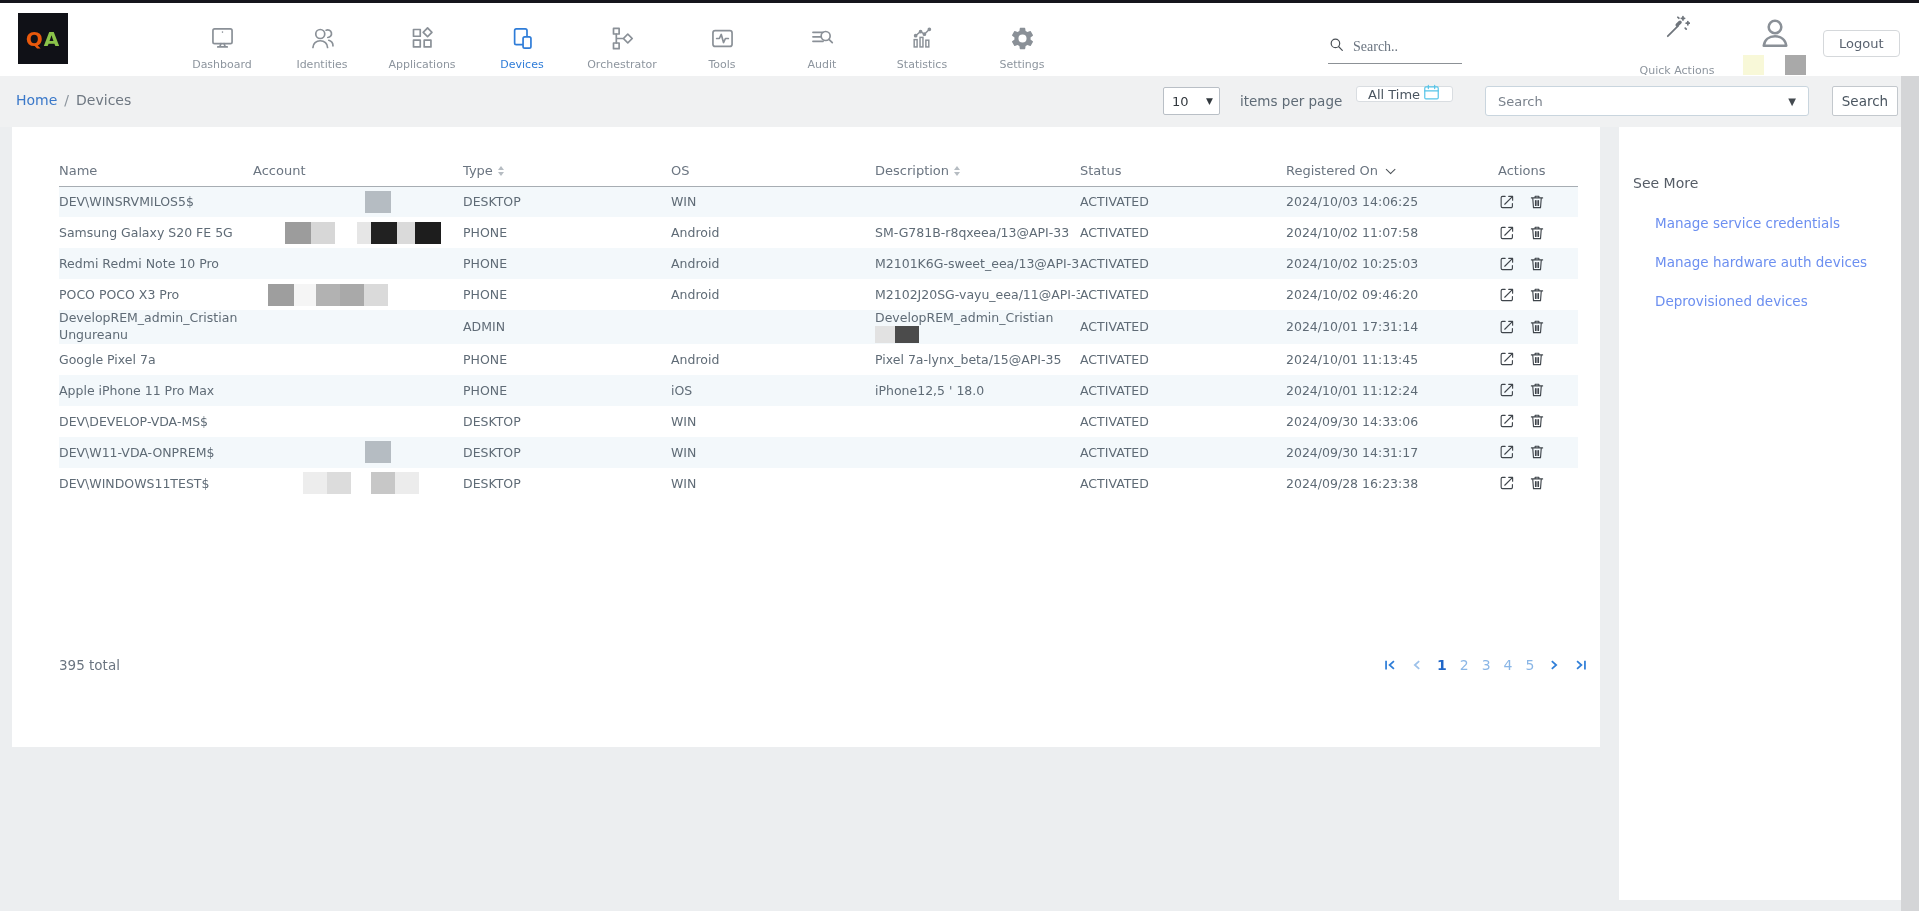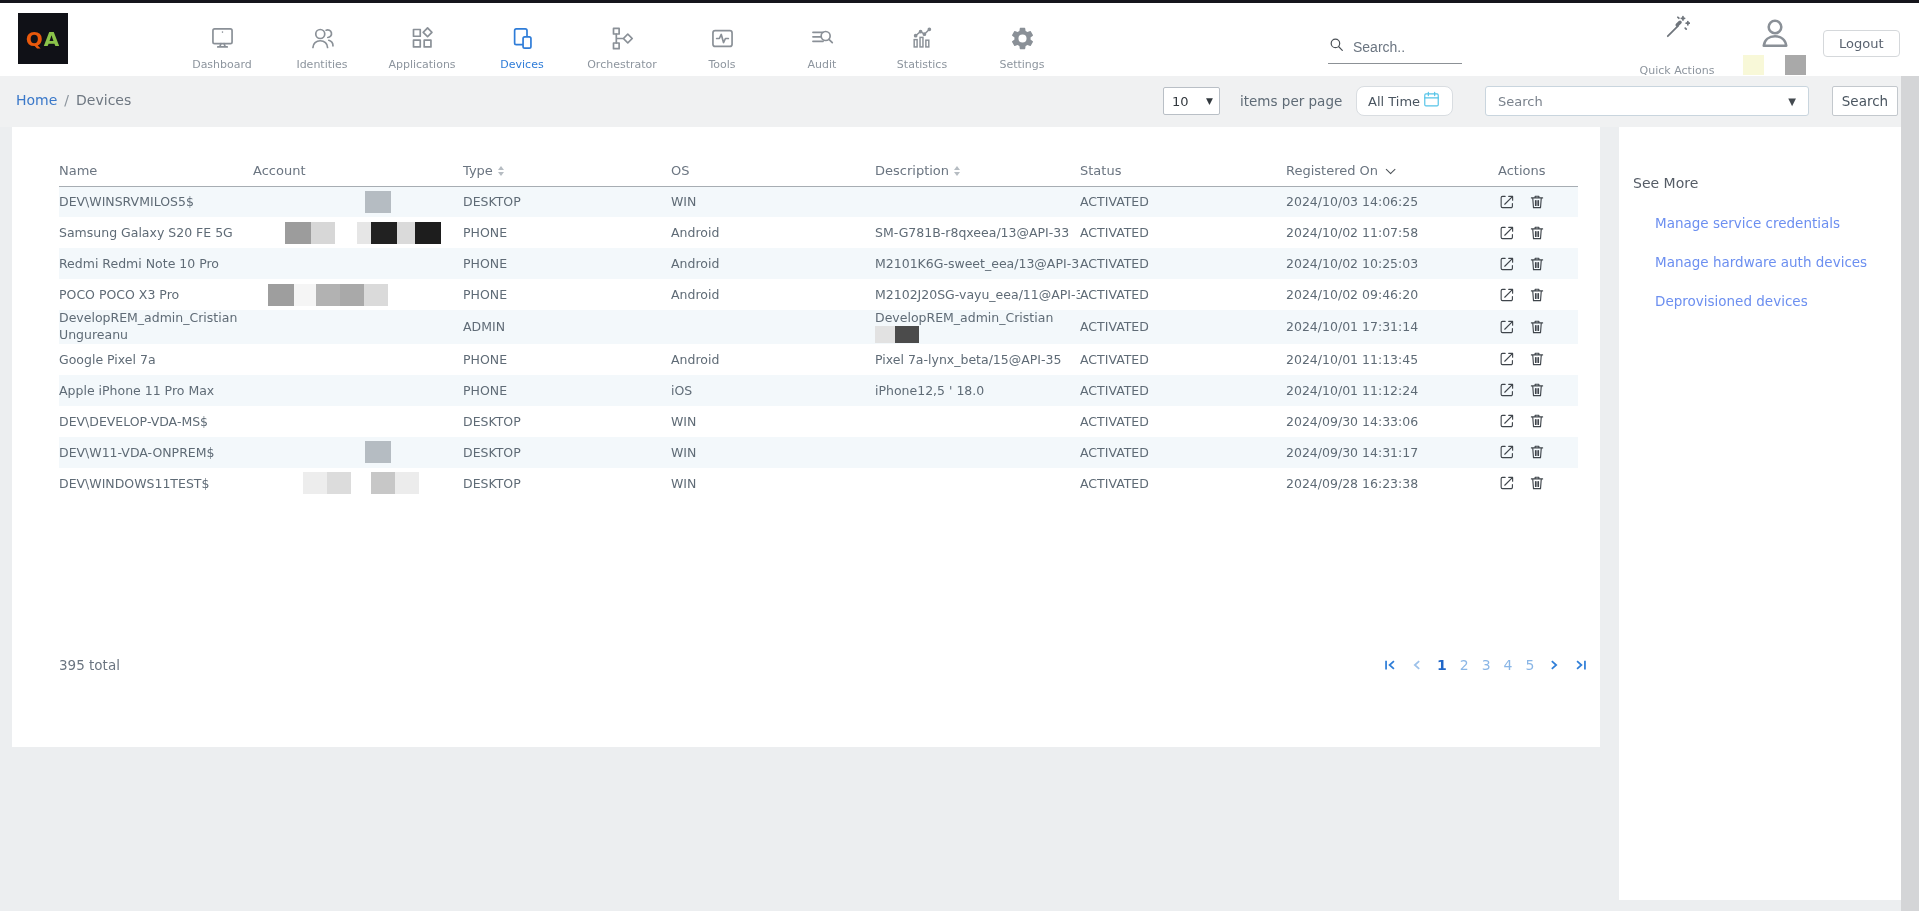--- a/index.html
+++ b/index.html
@@ -22,21 +22,21 @@
   .nav-item .nicon { width:27px; height:27px; }
   .nav-item .nicon svg { width:27px; height:27px; display:block; }
   .nav-item .nlabel { margin-top:6px; font-size:11px; color:#8d959e; }
   .nav-item.active { color:#2e7cd8; }
   .nav-item.active .nlabel { color:#2e7cd8; }
 
   .top-search { position:absolute; left:1328px; top:27px; width:134px; height:34px; border-bottom:1px solid #8c9196;
                 display:flex; align-items:center; gap:8px; }
   .top-search svg { width:17px; height:17px; color:#4a5056; flex:none; }
   .top-search input { border:none; outline:none; width:100px; font-size:14px; color:#4a5056; background:transparent;
-                      font-family:Liberation Sans, sans-serif; }
+                      font-family:Liberation Serif, serif; }
   .top-search input::placeholder { color:#6b7581; }
 
   .quick-actions { position:absolute; left:1637px; top:11px; width:80px; display:flex; flex-direction:column; align-items:center; cursor:pointer; }
   .quick-actions svg { width:26px; height:26px; color:#6f757c; }
   .quick-actions .qlabel { margin-top:20px; font-size:11px; color:#8d959e; }
 
   .avatar { position:absolute; left:1757px; top:12px; width:36px; height:36px; color:#8a9097; cursor:pointer; }
   .avatar svg { width:36px; height:36px; }
   .sq { position:absolute; top:52px; width:21px; height:20px; }
   .sq.yellow { left:1743px; background:#f8f8d8; }
@@ -50,22 +50,22 @@
   .band { position:absolute; top:76px; left:0; width:1919px; height:51px; background:#f0f1f2; }
   .breadcrumb { position:absolute; left:16px; top:16px; font-size:14px; color:#6e7781; }
   .breadcrumb .home { color:#3a78c9; cursor:pointer; }
   .breadcrumb .sep { margin:0 7px; color:#8d959e; }
 
   .psize-select { position:absolute; left:1163px; top:11px; width:57px; height:28px; background:#fff;
                   border:1px solid #b9bfc6; border-radius:2px; font-size:13px; color:#32383e;
                   display:flex; align-items:center; padding-left:8px; cursor:pointer; }
   .psize-select .caret { position:absolute; right:6px; font-size:9px; color:#32383e; }
   .ipp-label { position:absolute; left:1240px; top:17px; font-size:13.5px; color:#5f6b76; }
-  .alltime-btn { position:absolute; left:1356px; top:10px; height:30px; padding:0 11px; background:#fff;
-                 border:1px solid #d9dde1; border-radius:8px; display:flex; align-items:center; gap:2px;
+  .alltime-btn { position:absolute; left:1356px; top:10px; height:16px; padding:0 11px; background:#fff;
+                 border:1px solid #d9dde1; border-radius:3px; display:flex; align-items:center; gap:2px;
                  font-size:13px; color:#4a5560; cursor:pointer; }
   .alltime-btn svg { width:19px; height:19px; color:#55c4e8; }
   .filter-search { position:absolute; left:1485px; top:10px; width:324px; height:30px; background:#fff;
                    border:1px solid #c9d5de; border-radius:3px; display:flex; align-items:center;
                    padding:0 12px; font-size:13px; color:#7a828c; cursor:pointer; }
   .filter-search .caret { margin-left:auto; font-size:10px; color:#444a50; }
   .search-btn { position:absolute; left:1832px; top:10px; width:66px; height:30px; background:#fff;
                 border:1px solid #c3c8cd; border-radius:2px; font-size:13.5px; color:#4a5560; cursor:pointer;
                 font-family:"DejaVu Sans","Liberation Sans",sans-serif; }
 

